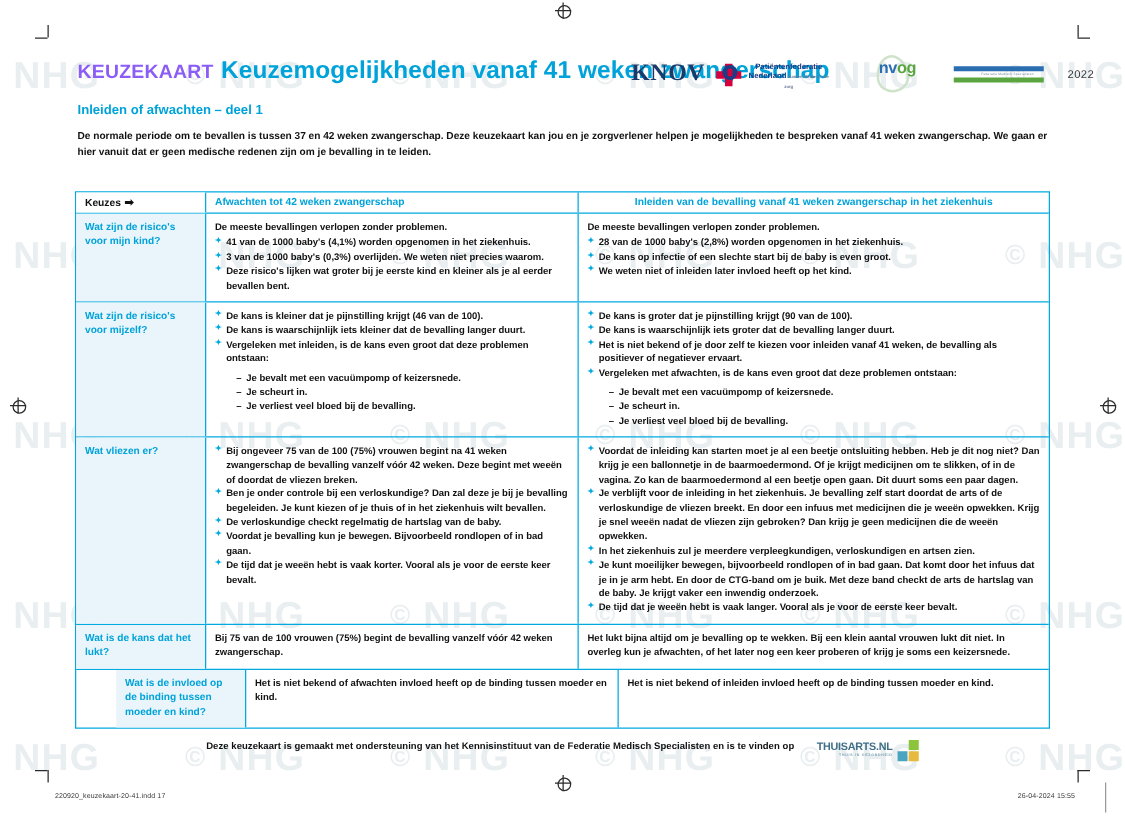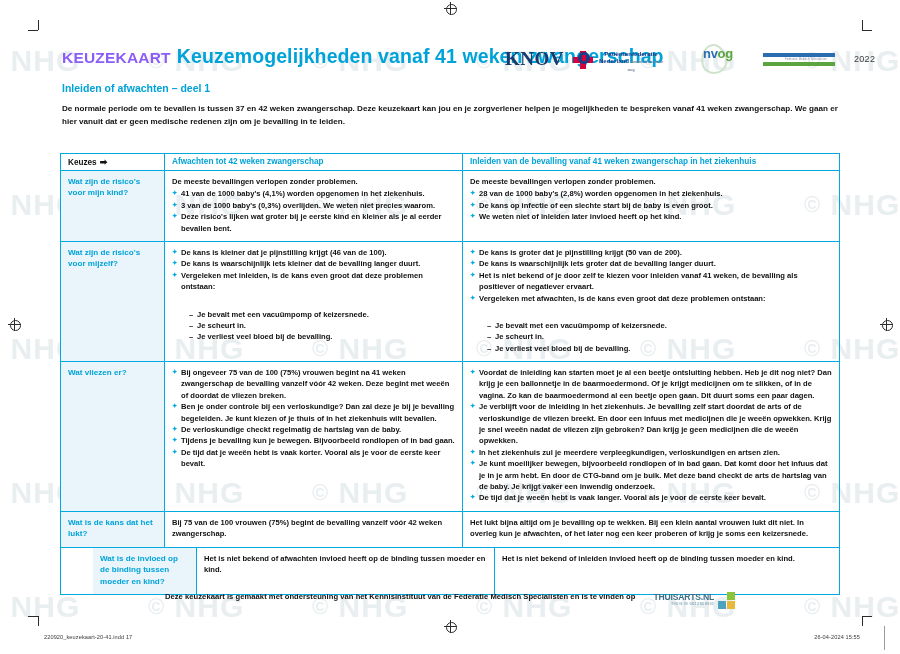--- a/index.html
+++ b/index.html
@@ -172,33 +172,33 @@
   }
   .h-q .arrow { font-size: 9px; color: #111; }
   .h-a {
     width: 298px; flex: 0 0 298px;
     border-right: 1.2px solid #00a9e0;
     padding: 3px 7px; box-sizing: border-box;
     color: #00a3d9; font-weight: 700; font-size: 8.2px;
   }
   .h-b {
     flex: 1 1 auto; padding: 3px 7px; box-sizing: border-box;
-    color: #00a3d9; font-weight: 700; font-size: 8.2px;
+    color: #00a3d9; font-weight: 700; font-size: 8.2px; text-align: center;
   }
 
   .lead { margin: 0 0 1px 0; }
   ul.bl { list-style: none; margin: 0; padding: 0; }
   ul.bl > li {
     position: relative; padding-left: 9px; margin-bottom: 0px;
   }
   ul.bl > li::before {
     content: "✦"; position: absolute; left: 0; top: -1px;
     color: #00a9e0; font-size: 6.5px; line-height: 1.75;
   }
-  ul.dash { list-style: none; margin: 16px 0 0 0; padding: 0 0 0 8px; }
+  ul.dash { list-style: none; margin: 4px 0 0 0; padding: 0 0 0 8px; }
   ul.dash > li { position: relative; padding-left: 8px; }
   ul.dash > li::before {
     content: "–"; position: absolute; left: 0; top: 0; color: #111;
   }
 
   
   .footer {
     position: absolute; left: 60px; top: 592px; width: 780px;
     height: 26px;
     display: flex; align-items: flex-start; justify-content: center;
@@ -389,21 +389,21 @@
             <ul class="dash">
               <li>Je bevalt met een vacuümpomp of keizersnede.</li>
               <li>Je scheurt in.</li>
               <li>Je verliest veel bloed bij de bevalling.</li>
             </ul>
           </li>
         </ul>
       </div>
       <div class="cell c-b">
         <ul class="bl">
-          <li>De kans is groter dat je pijnstilling krijgt (50 van de 200).</li>
+          <li>De kans is groter dat je pijnstilling krijgt (90 van de 100).</li>
           <li>De kans is waarschijnlijk iets groter dat de bevalling langer duurt.</li>
           <li>Het is niet bekend of je door zelf te kiezen voor inleiden vanaf 41 weken, de bevalling als positiever of negatiever ervaart.</li>
           <li>
             <span>Vergeleken met afwachten, is de kans even groot dat deze problemen ontstaan:</span>
             <ul class="dash">
               <li>Je bevalt met een vacuümpomp of keizersnede.</li>
               <li>Je scheurt in.</li>
               <li>Je verliest veel bloed bij de bevalling.</li>
             </ul>
           </li>
@@ -411,21 +411,21 @@
       </div>
     </div>
 
     <div class="trow">
       <div class="cell c-q">Wat vliezen er?</div>
       <div class="cell c-a">
         <ul class="bl">
           <li>Bij ongeveer 75 van de 100 (75%) vrouwen begint na 41 weken zwangerschap de bevalling vanzelf vóór 42 weken. Deze begint met weeën of doordat de vliezen breken.</li>
           <li>Ben je onder controle bij een verloskundige? Dan zal deze je bij je bevalling begeleiden. Je kunt kiezen of je thuis of in het ziekenhuis wilt bevallen.</li>
           <li>De verloskundige checkt regelmatig de hartslag van de baby.</li>
-          <li>Tijdens je bevalling kun je bewegen. Bijvoorbeeld rondlopen of in bad gaan.</li>
+          <li>Voordat je bevalling kun je bewegen. Bijvoorbeeld rondlopen of in bad gaan.</li>
           <li>De tijd dat je weeën hebt is vaak korter. Vooral als je voor de eerste keer bevalt.</li>
         </ul>
       </div>
       <div class="cell c-b">
         <ul class="bl">
           <li>Voordat de inleiding kan starten moet je al een beetje ontsluiting hebben. Heb je dit nog niet? Dan krijg je een ballonnetje in de baarmoedermond. Of je krijgt medicijnen om te slikken, of in de vagina. Zo kan de baarmoedermond al een beetje open gaan. Dit duurt soms een paar dagen.</li>
           <li>Je verblijft voor de inleiding in het ziekenhuis. Je bevalling zelf start doordat de arts of de verloskundige de vliezen breekt. En door een infuus met medicijnen die je weeën opwekken. Krijg je snel weeën nadat de vliezen zijn gebroken? Dan krijg je geen medicijnen die de weeën opwekken.</li>
           <li>In het ziekenhuis zul je meerdere verpleegkundigen, verloskundigen en artsen zien.</li>
           <li>Je kunt moeilijker bewegen, bijvoorbeeld rondlopen of in bad gaan. Dat komt door het infuus dat je in je arm hebt. En door de CTG-band om je buik. Met deze band checkt de arts de hartslag van de baby. Je krijgt vaker een inwendig onderzoek.</li>
           <li>De tijd dat je weeën hebt is vaak langer. Vooral als je voor de eerste keer bevalt.</li>

